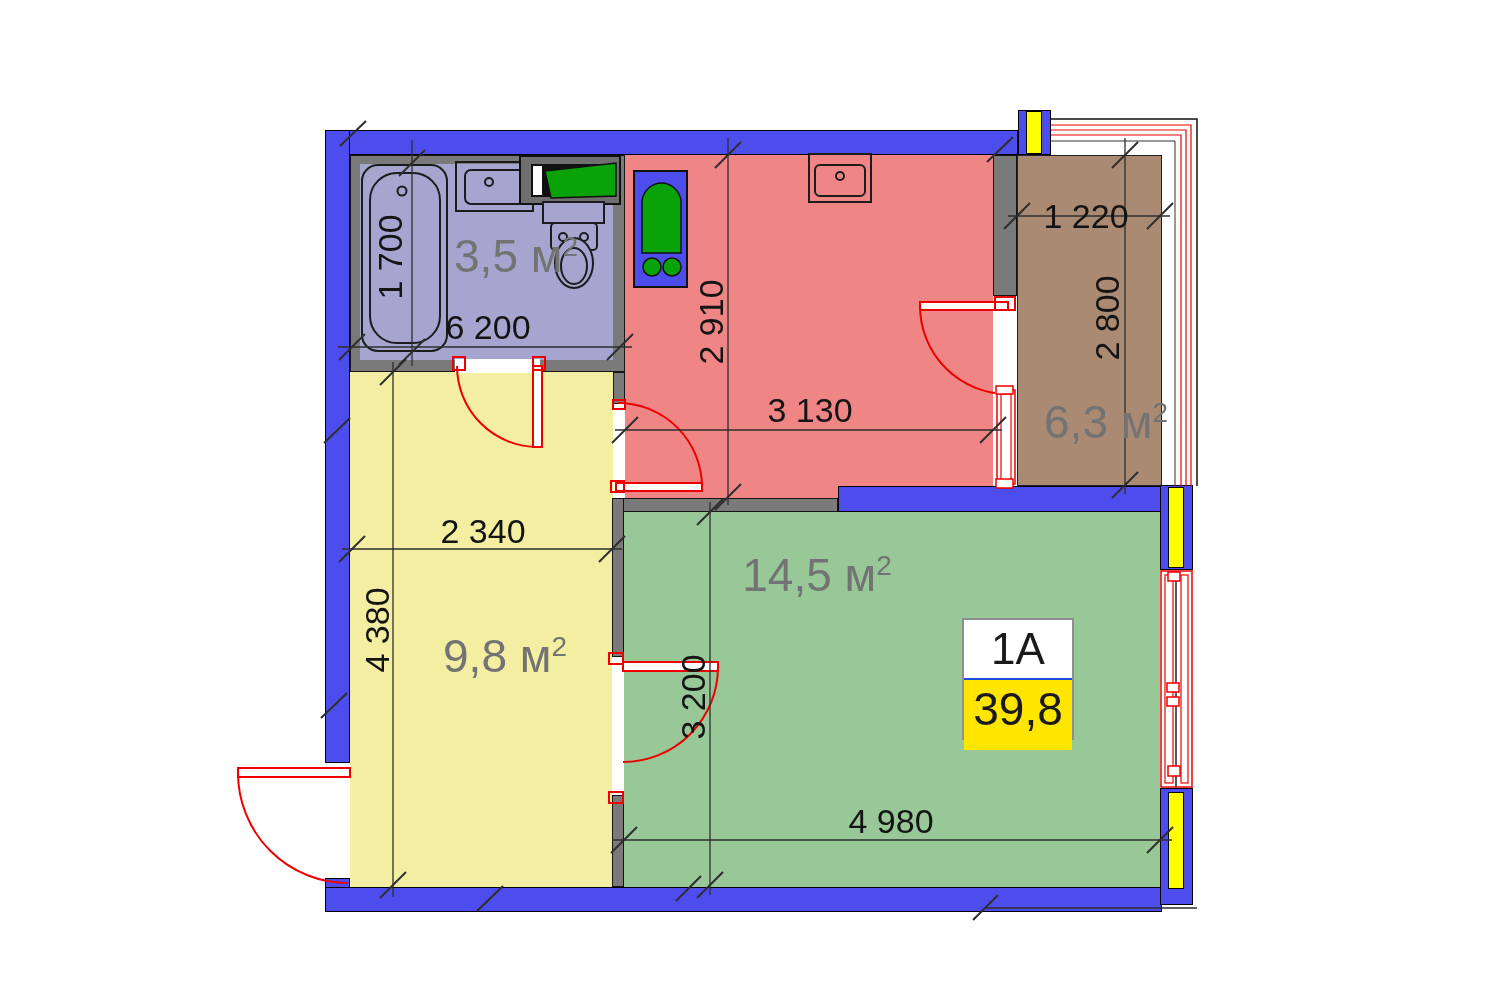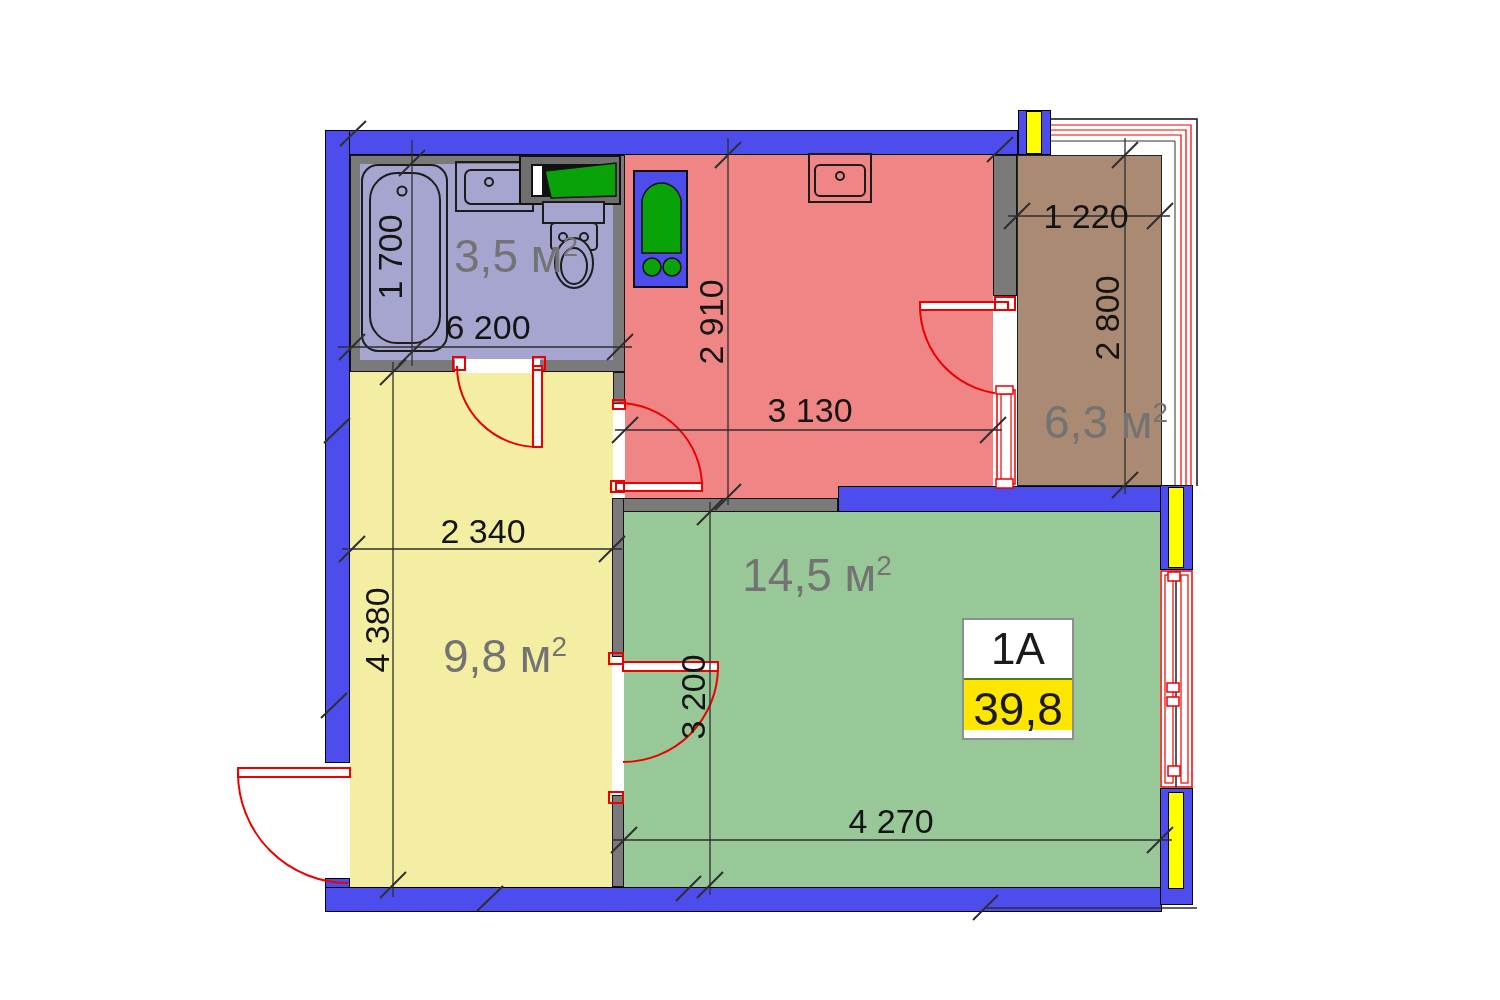--- a/index.html
+++ b/index.html
@@ -8,22 +8,22 @@
   .blue{position:absolute;background:#4d4dee;border:1px solid #000;box-sizing:border-box}
   .gray{position:absolute;background:#7a7a7a;border:1px solid #151515;box-sizing:border-box}
   .ycol{position:absolute;background:#ffff00;border:1px solid #000;box-sizing:border-box}
   .gap{position:absolute;background:#ffffff}
   .floor{position:absolute}
   .room-label{position:absolute;transform:translate(-50%,-52%);font-size:46px;color:#737373;white-space:nowrap}
   .room-label sup{font-size:28px;vertical-align:super}
   .dim{position:absolute;transform:translate(-50%,-50%);font-size:34px;color:#141414;white-space:nowrap}
   .dim.v{transform:translate(-50%,-50%) rotate(-90deg)}
   .badge{position:absolute;left:962px;top:618px;width:112px;height:122px;border:2px solid #8f8f8f;box-sizing:border-box;background:#fff;text-align:center}
-  .badge .unit{height:58px;line-height:58px;font-size:44px;color:#1a1a1a;border-bottom:2px solid #4d7c0f;background:#ffffff}
-  .badge .area{height:50px;line-height:58px;font-size:46px;color:#1a1a1a;background:#ffe600}
+  .badge .unit{height:58px;line-height:58px;font-size:44px;color:#1a1a1a;border-bottom:2px solid #1d4ed8;background:#ffffff}
+  .badge .area{height:70px;line-height:58px;font-size:46px;color:#1a1a1a;background:#ffe600}
   svg{position:absolute;left:0;top:0}
 </style>
 </head>
 <body>
 
 <div class="plan">
 
   <div class="floor" style="left:350px;top:155px;width:275px;height:217px;background:#7a7a7a;border:1px solid #151515;box-sizing:border-box"></div>
   <div class="floor" style="left:360px;top:164px;width:253px;height:196px;background:#a5a5d0"></div>
   <div class="floor" style="left:625px;top:155px;width:368px;height:343px;background:#f08585"></div>
@@ -205,20 +205,20 @@
 
   <div class="dim v" style="left:390px;top:257px">1 700</div>
   <div class="dim" style="left:488px;top:327px">6 200</div>
   <div class="dim v" style="left:711px;top:322px">2 910</div>
   <div class="dim" style="left:810px;top:410px">3 130</div>
   <div class="dim" style="left:1086px;top:216px">1 220</div>
   <div class="dim v" style="left:1107px;top:318px">2 800</div>
   <div class="dim" style="left:483px;top:531px">2 340</div>
   <div class="dim v" style="left:377px;top:630px">4 380</div>
   <div class="dim v" style="left:693px;top:697px">3 200</div>
-  <div class="dim" style="left:891px;top:821px">4 270</div>
+  <div class="dim" style="left:891px;top:821px">4 980</div>
 
   <div class="badge">
     <div class="unit">1A</div>
     <div class="area">39,8</div>
   </div>
 
 </div>
 
 </body></html>

